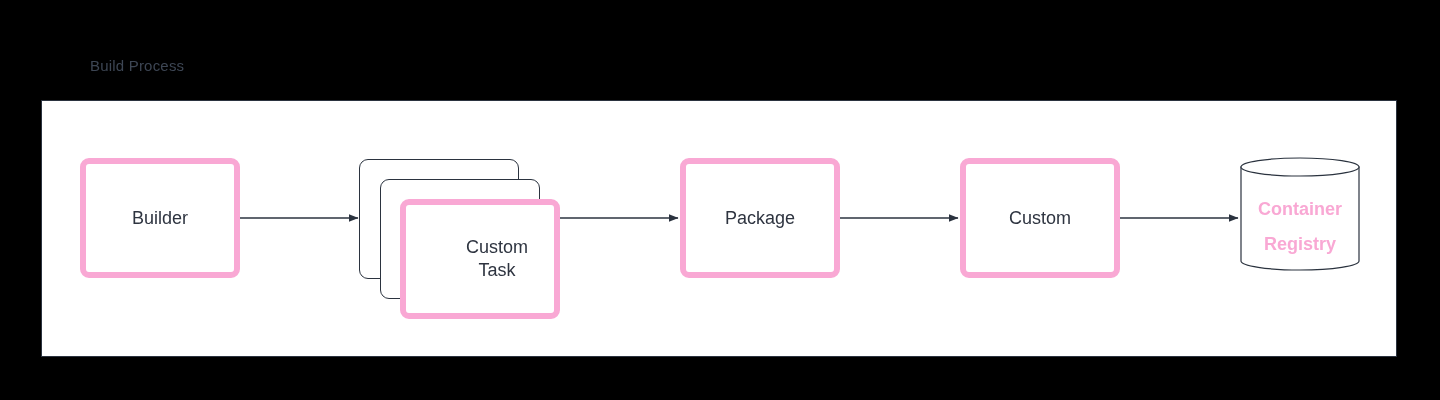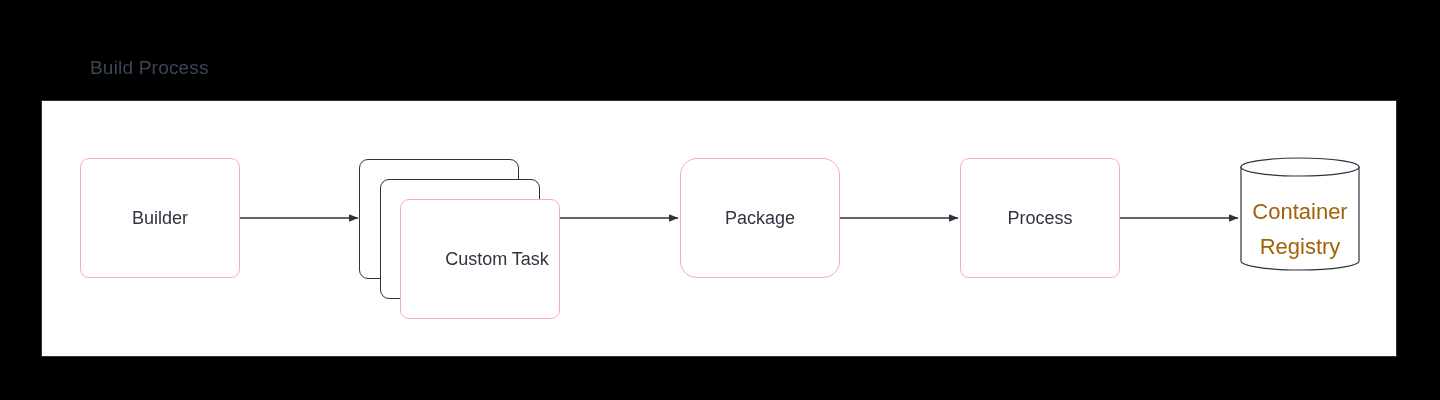--- a/index.html
+++ b/index.html
@@ -18,39 +18,39 @@
     position: absolute;
     left: 0; top: 0;
     width: 1440px;
     height: 400px;
     background: #000000;
   }
   .diagram-title {
     position: absolute;
     left: 90px;
     top: 57px;
-    font-size: 19px;
+    font-size: 15px;
     letter-spacing: 0.2px;
     color: #3d4654;
     white-space: nowrap;
   }
   .frame {
     position: absolute;
     left: 41px;
     top: 100px;
     width: 1356px;
     height: 257px;
     background: #ffffff;
     border: 1px solid #2b333f;
     box-sizing: border-box;
   }
   .node {
     position: absolute;
     background: #ffffff;
-    border: 1px solid #f9a8d4;
+    border: 6px solid #f9a8d4;
     border-radius: 9px;
     box-sizing: border-box;
     display: flex;
     align-items: center;
     justify-content: center;
     text-align: center;
     color: #2e3440;
     font-size: 18px;
     line-height: 1.26;
   }
@@ -66,23 +66,24 @@
     box-sizing: border-box;
   }
   .cyl-wrap {
     position: absolute;
   }
   .cyl-label {
     position: absolute;
     left: 0;
     right: 0;
     text-align: center;
-    color: #a16207;
-    font-size: 22px;
+    color: #f9a8d4;
+    font-size: 18px;
     line-height: 1.28;
+    font-weight: bold;
   }
   svg.edges {
     position: absolute;
     left: 0; top: 0;
     width: 1440px;
     height: 400px;
     overflow: visible;
     pointer-events: none;
   }
 </style>
@@ -98,26 +99,26 @@
   <div class="node" style="left:80px; top:158px; width:160px; height:120px;">
     <span class="node-label">Builder</span>
   </div>
 
   <div class="stack-card" style="left:359px; top:159px; width:160px; height:120px;"></div>
   <div class="stack-card" style="left:380px; top:179px; width:160px; height:120px;"></div>
   <div class="node" style="left:400px; top:199px; width:160px; height:120px;padding-left:34px;">
     <span class="node-label">Custom Task</span>
   </div>
 
-  <div class="node" style="left:680px; top:158px; width:160px; height:120px;border-radius:17px;">
+  <div class="node" style="left:680px; top:158px; width:160px; height:120px;">
     <span class="node-label">Package</span>
   </div>
 
   <div class="node" style="left:960px; top:158px; width:160px; height:120px;">
-    <span class="node-label">Process</span>
+    <span class="node-label">Custom</span>
   </div>
 
   <div class="cyl-wrap" style="left:1240px; top:150px; width:120px; height:136px;">
     <svg width="120" height="136" viewBox="0 0 120 136">
       <path d="M1 17 L1 111 A 59 9 0 0 0 119 111 L119 17 Z" fill="#ffffff" stroke="#2b333f" stroke-width="1.2"></path>
       <ellipse cx="60" cy="17" rx="59" ry="9" fill="#ffffff" stroke="#2b333f" stroke-width="1.2"></ellipse>
     </svg>
     <div class="cyl-label" style="top:48px;">Container</div>
     <div class="cyl-label" style="top:71px;margin-top:12px;">Registry</div>
   </div>

